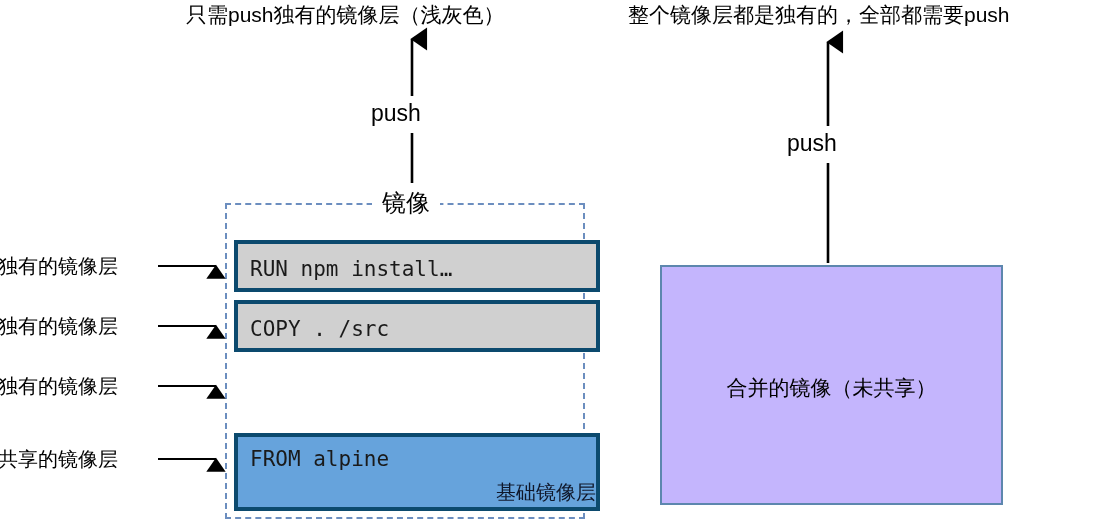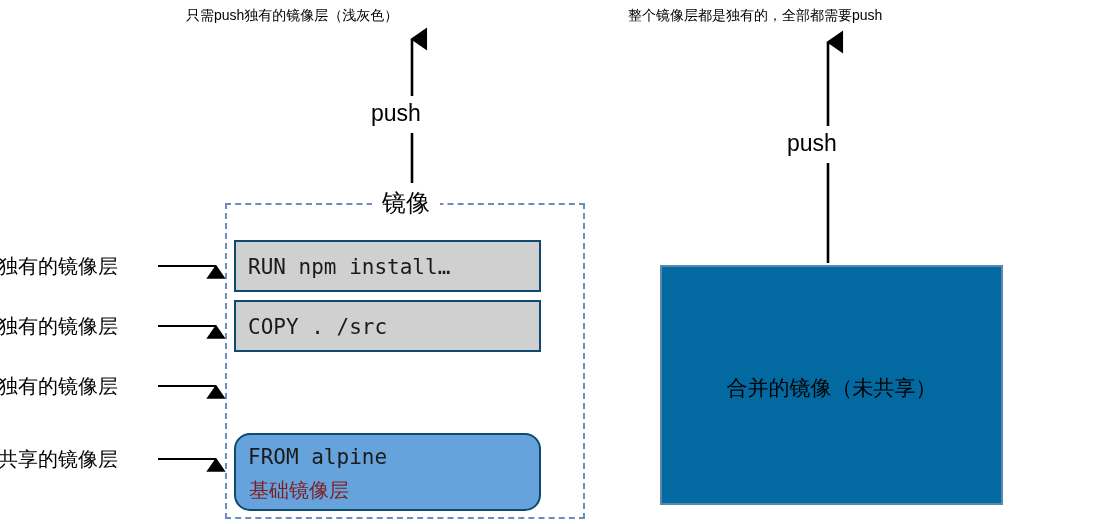--- a/index.html
+++ b/index.html
@@ -13,21 +13,21 @@
     height: 524px;
     background: #ffffff;
     font-family: "Liberation Sans", sans-serif;
     color: #000000;
     overflow: hidden;
   }
 
   
   .title {
     position: absolute;
-    font-size: 14px;
+    font-size: 21px;
     line-height: 26px;
     white-space: nowrap;
     color: #000;
   }
   #title-left  { left: 186px; top: 2px; }
   #title-right { left: 611px; top: 2px; margin-left: 17px; }
 
   
   .push-label {
     position: absolute;
@@ -65,24 +65,24 @@
     background: #ffffff;
     padding: 0 10px;
     white-space: nowrap;
     color: #000;
   }
 
   
   .layer {
     position: absolute;
     left: 234px;
-    width: 307px;
+    width: 366px;
     height: 52px;
     box-sizing: border-box;
-    border: 2px solid #0c4a6e;
+    border: 4px solid #0c4a6e;
     font-family: "DejaVu Sans Mono", "Liberation Mono", monospace;
     font-size: 21px;
     color: #1a1a1a;
     padding-left: 17px;
   }
   .layer .code {
     position: absolute;
     left: 12px;
     top: 13px;
     white-space: nowrap;
@@ -91,31 +91,30 @@
   .layer-base {
     background: #66a3dc;
     height: 78px;
   }
   .layer-base .code { top: 10px; }
   .layer-base .base-caption {
     position: absolute;
     left: 0;
     right: 0;
     top: 42px;
-    text-align: left;
+    text-align: right;
     font-family: "Liberation Sans", sans-serif;
     font-size: 20px;
-    color: #7f1d1d;
-    margin-left: 13px;
+    color: #0f172a;
   }
 
   #layer-0 { top: 240px; }
   #layer-1 { top: 300px; text-decoration: underline; }
   #layer-2 { top: 360px; }
-  #layer-3 { top: 433px; border-radius: 16px; }
+  #layer-3 { top: 433px; }
 
   
   .side-label {
     position: absolute;
     left: -2px;
     font-size: 20px;
     line-height: 25px;
     white-space: nowrap;
     color: #000;
   }
@@ -138,21 +137,21 @@
 
   
   #merged-box {
     position: absolute;
     left: 660px;
     top: 265px;
     width: 343px;
     height: 240px;
     box-sizing: border-box;
     border: 2px solid #5d87ae;
-    background: #0369a1;
+    background: #c4b5fd;
   }
   #merged-box-label {
     position: absolute;
     left: 0;
     right: 0;
     top: 107px;
     text-align: center;
     font-size: 21px;
     color: #000;
     white-space: nowrap;

